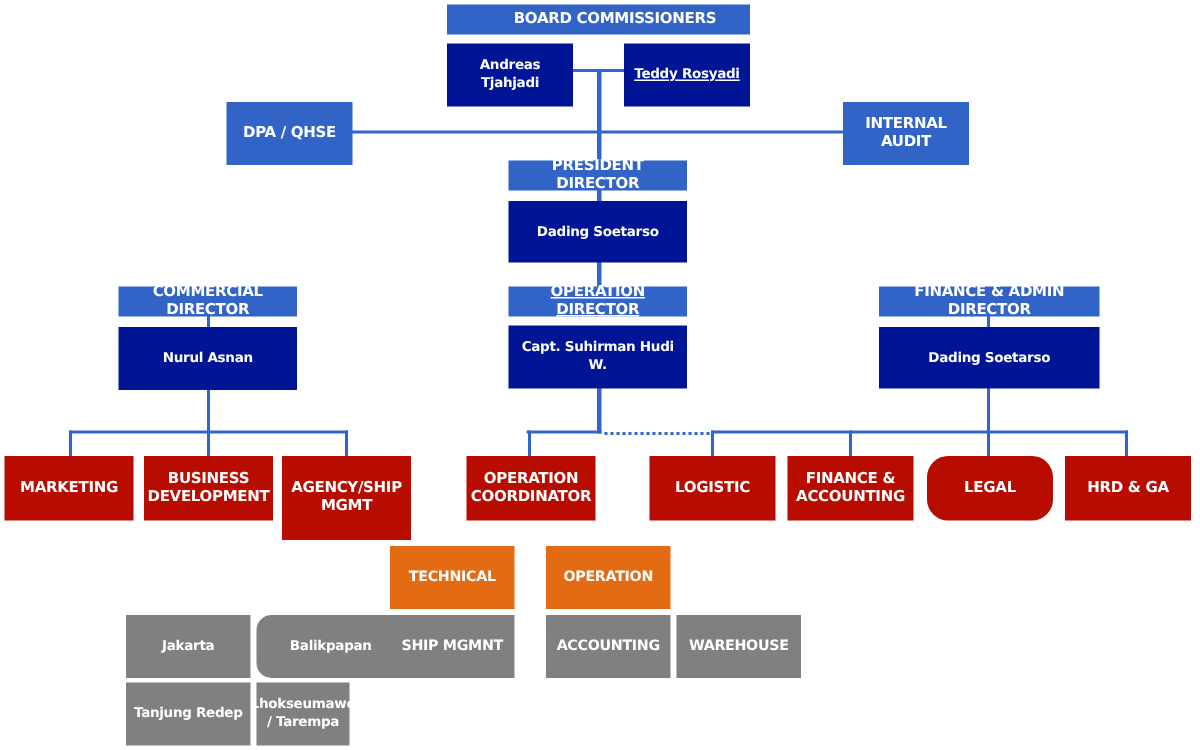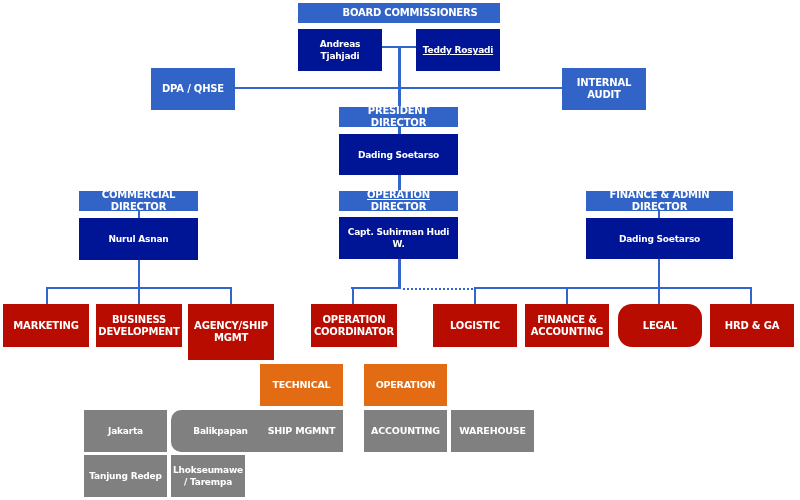--- a/index.html
+++ b/index.html
@@ -67,16 +67,16 @@
 <div class="box r" style="left:525px;top:304px;width:84px;height:43px;">FINANCE &amp; ACCOUNTING</div>
 <div class="box r" style="left:618px;top:304px;width:84px;height:43px;border-radius:14px;">LEGAL</div>
 <div class="box r" style="left:710px;top:304px;width:84px;height:43px;">HRD &amp; GA</div>
 
 <div class="box o" style="left:260px;top:364px;width:83px;height:42px;">TECHNICAL</div>
 <div class="box o" style="left:364px;top:364px;width:83px;height:42px;">OPERATION</div>
 
 <div class="box g" style="left:84px;top:410px;width:83px;height:42px;">Jakarta</div>
 <div class="box g" style="left:171px;top:410px;width:99px;height:42px;border-radius:10px;">Balikpapan</div>
 <div class="box g" style="left:84px;top:455px;width:83px;height:42px;">Tanjung Redep</div>
-<div class="box g" style="left:171px;top:455px;width:74px;height:42px;">Lhokseumawe / Tarempa</div>
+<div class="box g" style="left:171px;top:455px;width:62px;height:42px;">Lhokseumawe / Tarempa</div>
 <div class="box g" style="left:260px;top:410px;width:83px;height:42px;font-size:9.5px;">SHIP MGMNT</div>
 <div class="box g" style="left:364px;top:410px;width:83px;height:42px;font-size:9.5px;">ACCOUNTING</div>
 <div class="box g" style="left:451px;top:410px;width:83px;height:42px;font-size:9.5px;">WAREHOUSE</div>
 
 </body></html>

